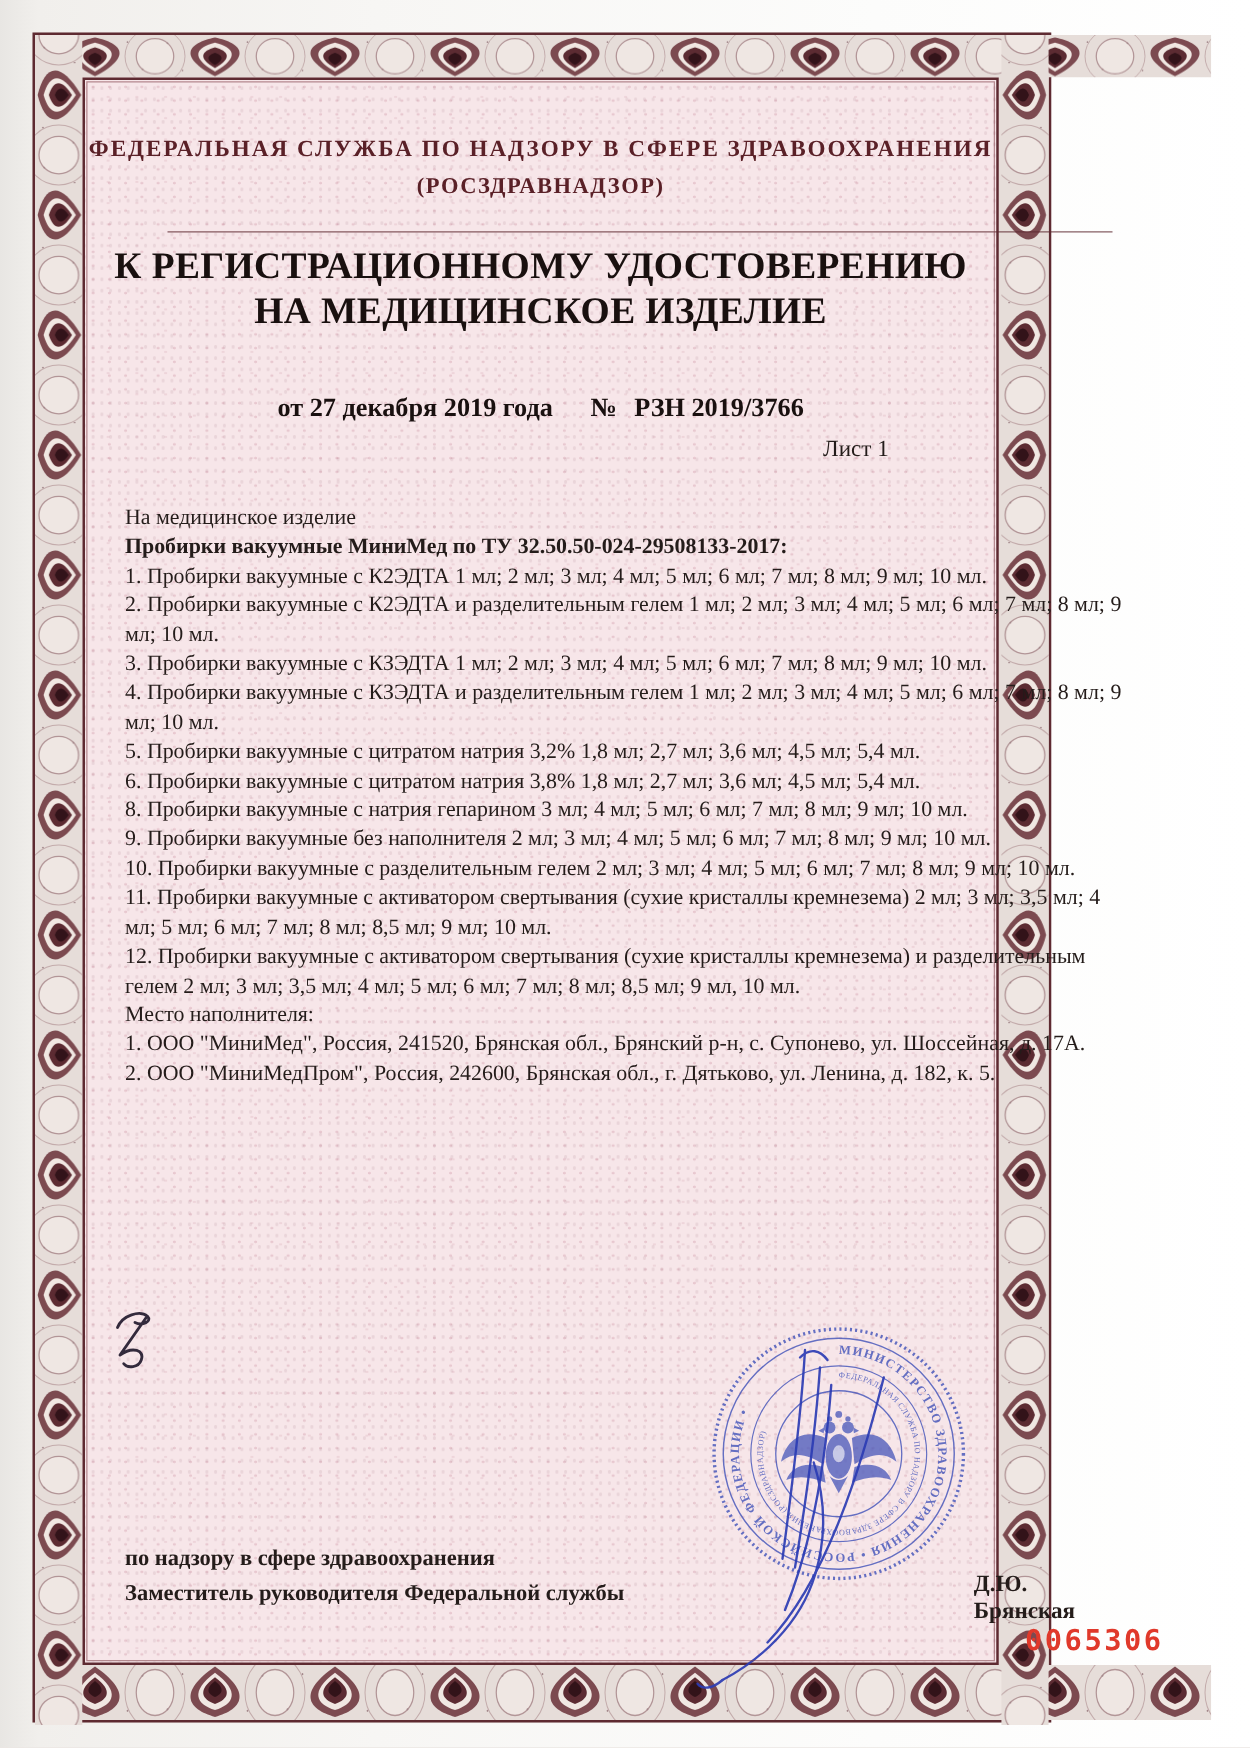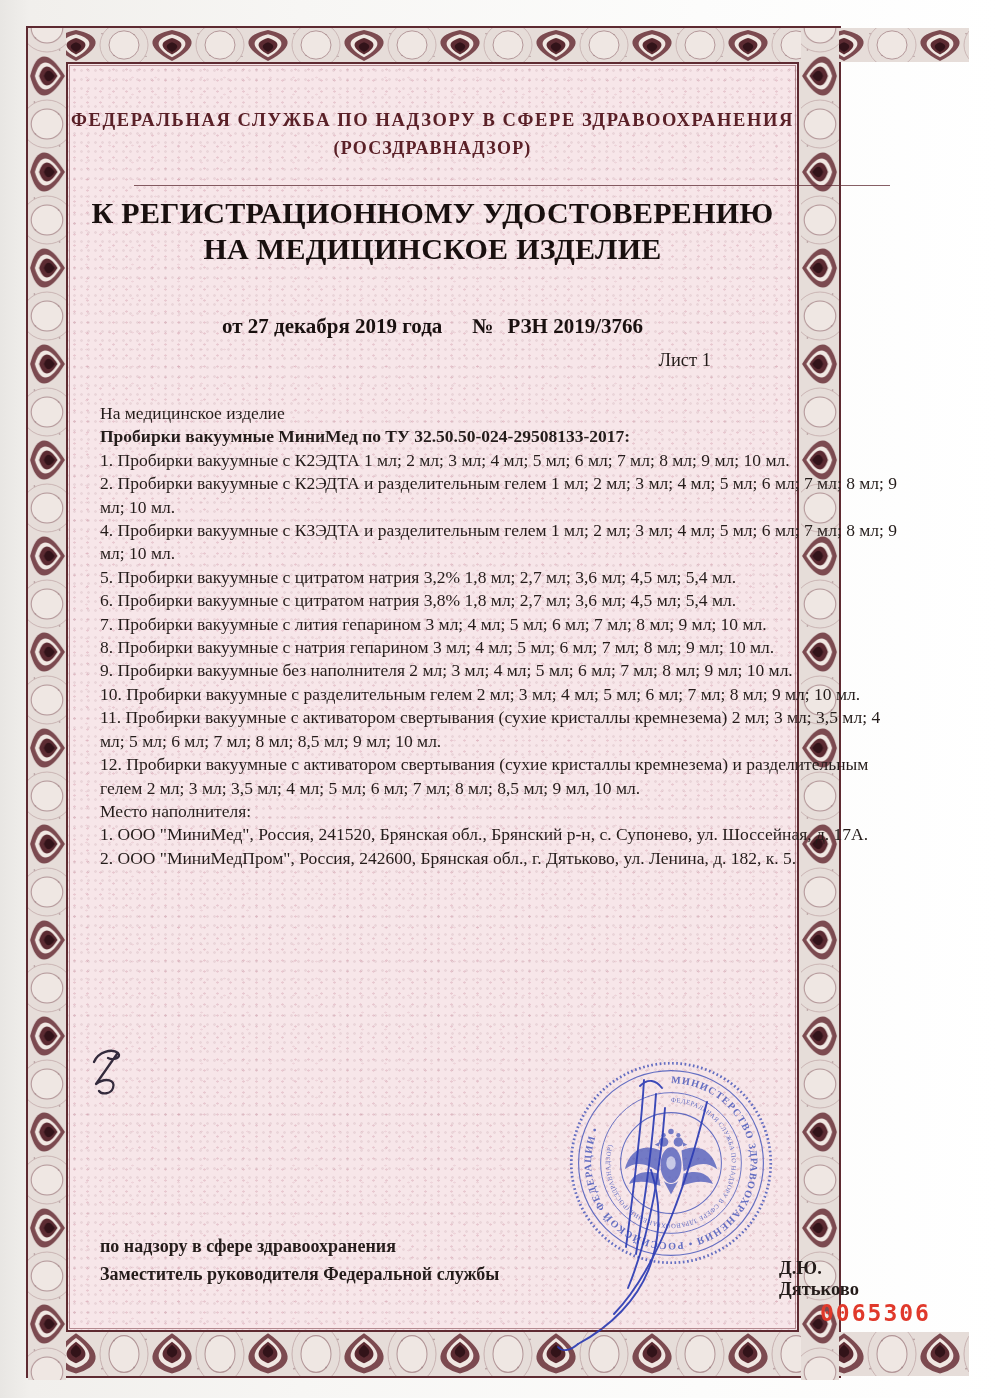--- a/index.html
+++ b/index.html
@@ -192,24 +192,24 @@
 
       <div class="sheet">Лист 1</div>
 
       <div class="body-text">
         <p>На медицинское изделие</p>
         <p class="b">Пробирки вакуумные МиниМед по ТУ 32.50.50-024-29508133-2017:</p>
         <div>
 
         <p>1. Пробирки вакуумные с К2ЭДТА 1 мл; 2 мл; 3 мл; 4 мл; 5 мл; 6 мл; 7 мл; 8 мл; 9 мл; 10 мл.</p>
             <p>2. Пробирки вакуумные с К2ЭДТА и разделительным гелем 1 мл; 2 мл; 3 мл; 4 мл; 5 мл; 6 мл; 7 мл; 8 мл; 9 мл; 10 мл.</p>
+            <p>3. Пробирки вакуумные с КЗЭДТА 1 мл; 2 мл; 3 мл; 4 мл; 5 мл; 6 мл; 7 мл; 8 мл; 9 мл; 10 мл.</p>
             <p>4. Пробирки вакуумные с КЗЭДТА и разделительным гелем 1 мл; 2 мл; 3 мл; 4 мл; 5 мл; 6 мл; 7 мл; 8 мл; 9 мл; 10 мл.</p>
             <p>5. Пробирки вакуумные с цитратом натрия 3,2% 1,8 мл; 2,7 мл; 3,6 мл; 4,5 мл; 5,4 мл.</p>
             <p>6. Пробирки вакуумные с цитратом натрия 3,8% 1,8 мл; 2,7 мл; 3,6 мл; 4,5 мл; 5,4 мл.</p>
-            <p>7. Пробирки вакуумные с лития гепарином 3 мл; 4 мл; 5 мл; 6 мл; 7 мл; 8 мл; 9 мл; 10 мл.</p>
             <p>8. Пробирки вакуумные с натрия гепарином 3 мл; 4 мл; 5 мл; 6 мл; 7 мл; 8 мл; 9 мл; 10 мл.</p>
             <p>9. Пробирки вакуумные без наполнителя 2 мл; 3 мл; 4 мл; 5 мл; 6 мл; 7 мл; 8 мл; 9 мл; 10 мл.</p>
             <p>10. Пробирки вакуумные с разделительным гелем 2 мл; 3 мл; 4 мл; 5 мл; 6 мл; 7 мл; 8 мл; 9 мл; 10 мл.</p>
             <p>11. Пробирки вакуумные с активатором свертывания (сухие кристаллы кремнезема) 2 мл; 3 мл; 3,5 мл; 4 мл; 5 мл; 6 мл; 7 мл; 8 мл; 8,5 мл; 9 мл; 10 мл.</p>
             <p>12. Пробирки вакуумные с активатором свертывания (сухие кристаллы кремнезема) и разделительным гелем 2 мл; 3 мл; 3,5 мл; 4 мл; 5 мл; 6 мл; 7 мл; 8 мл; 8,5 мл; 9 мл, 10 мл.</p>
           </div>
         <p>Место наполнителя:</p>
         <div>
 
         <p>1. ООО "МиниМед", Россия, 241520, Брянская обл., Брянский р-н, с. Супонево, ул. Шоссейная, д. 17А.</p>
@@ -273,19 +273,19 @@
           <path d="M163 60 C146 128 118 222 70 272"></path>
           <path d="M96 44 C104 36 112 38 118 46"></path>
         </g>
       </svg>
 
       <div class="footer-title">
         <div>по надзору в сфере здравоохранения</div>
         <div>Заместитель руководителя Федеральной службы</div>
       </div>
 
-      <div class="signatory-name">Д.Ю. Дятьково</div>
+      <div class="signatory-name">Д.Ю. Брянская</div>
 
       <div class="serial">0065306</div>
 
     </div>
   </div>
 </div>
 
 </body></html>

